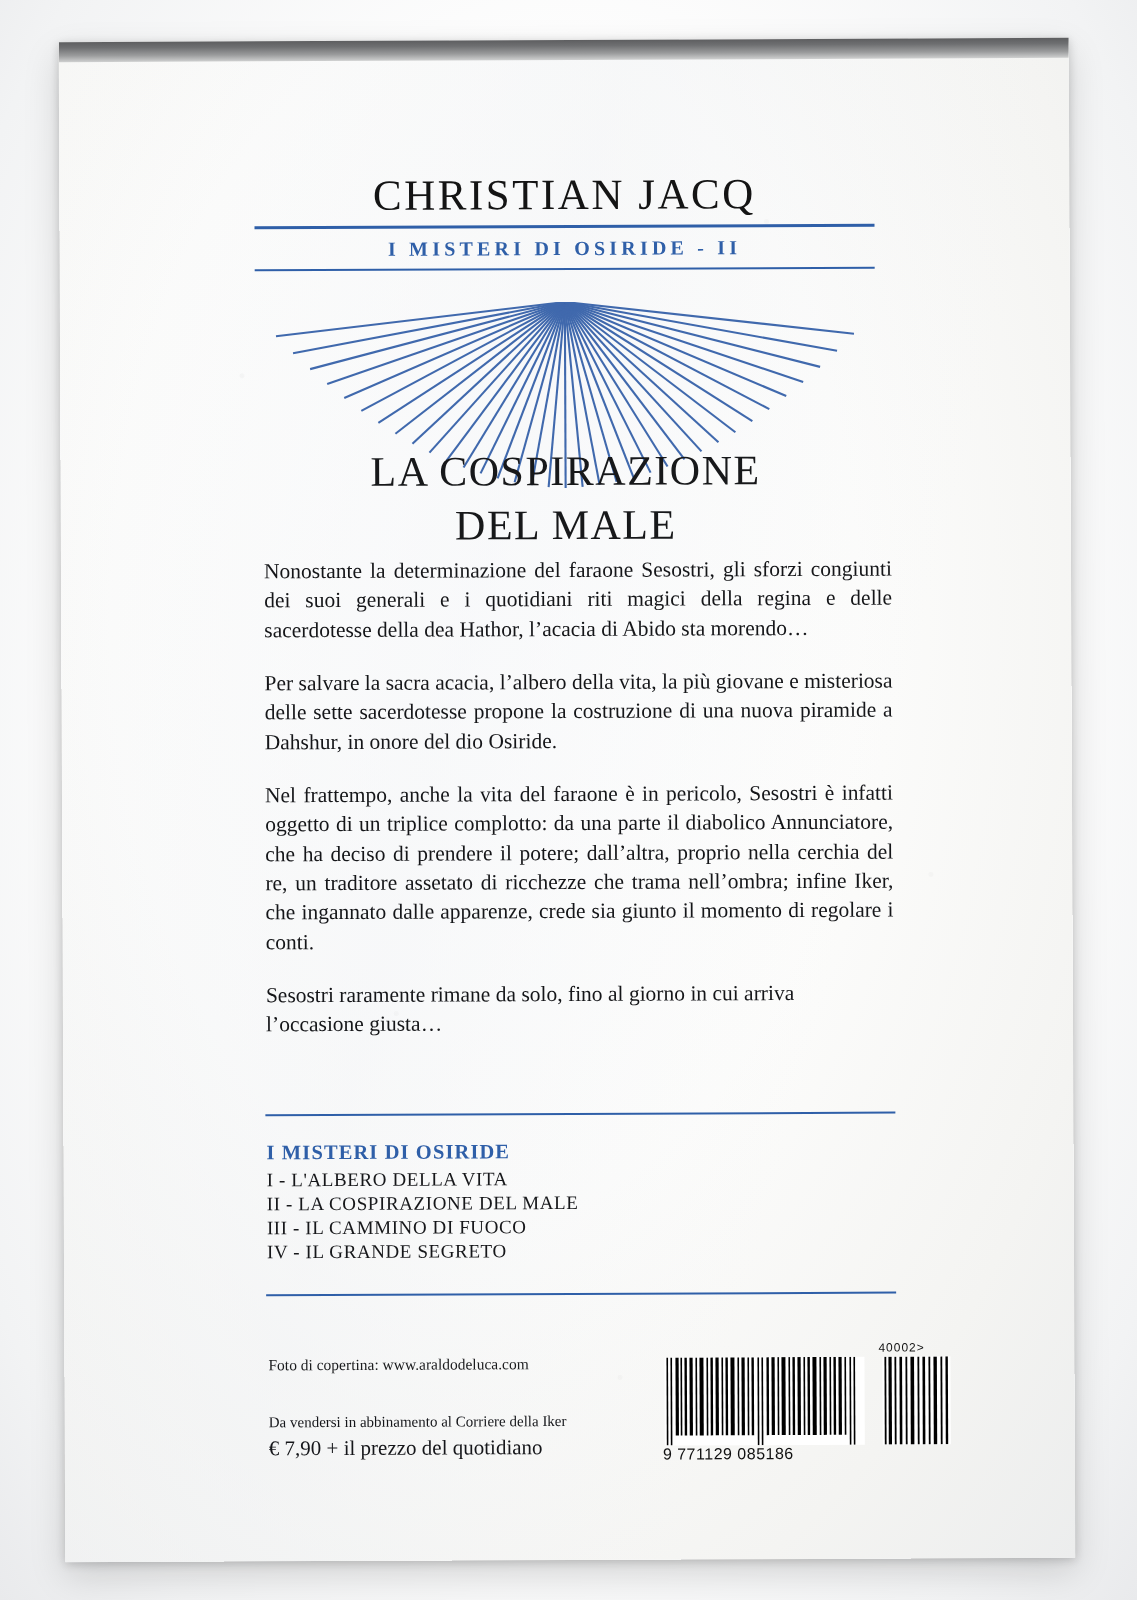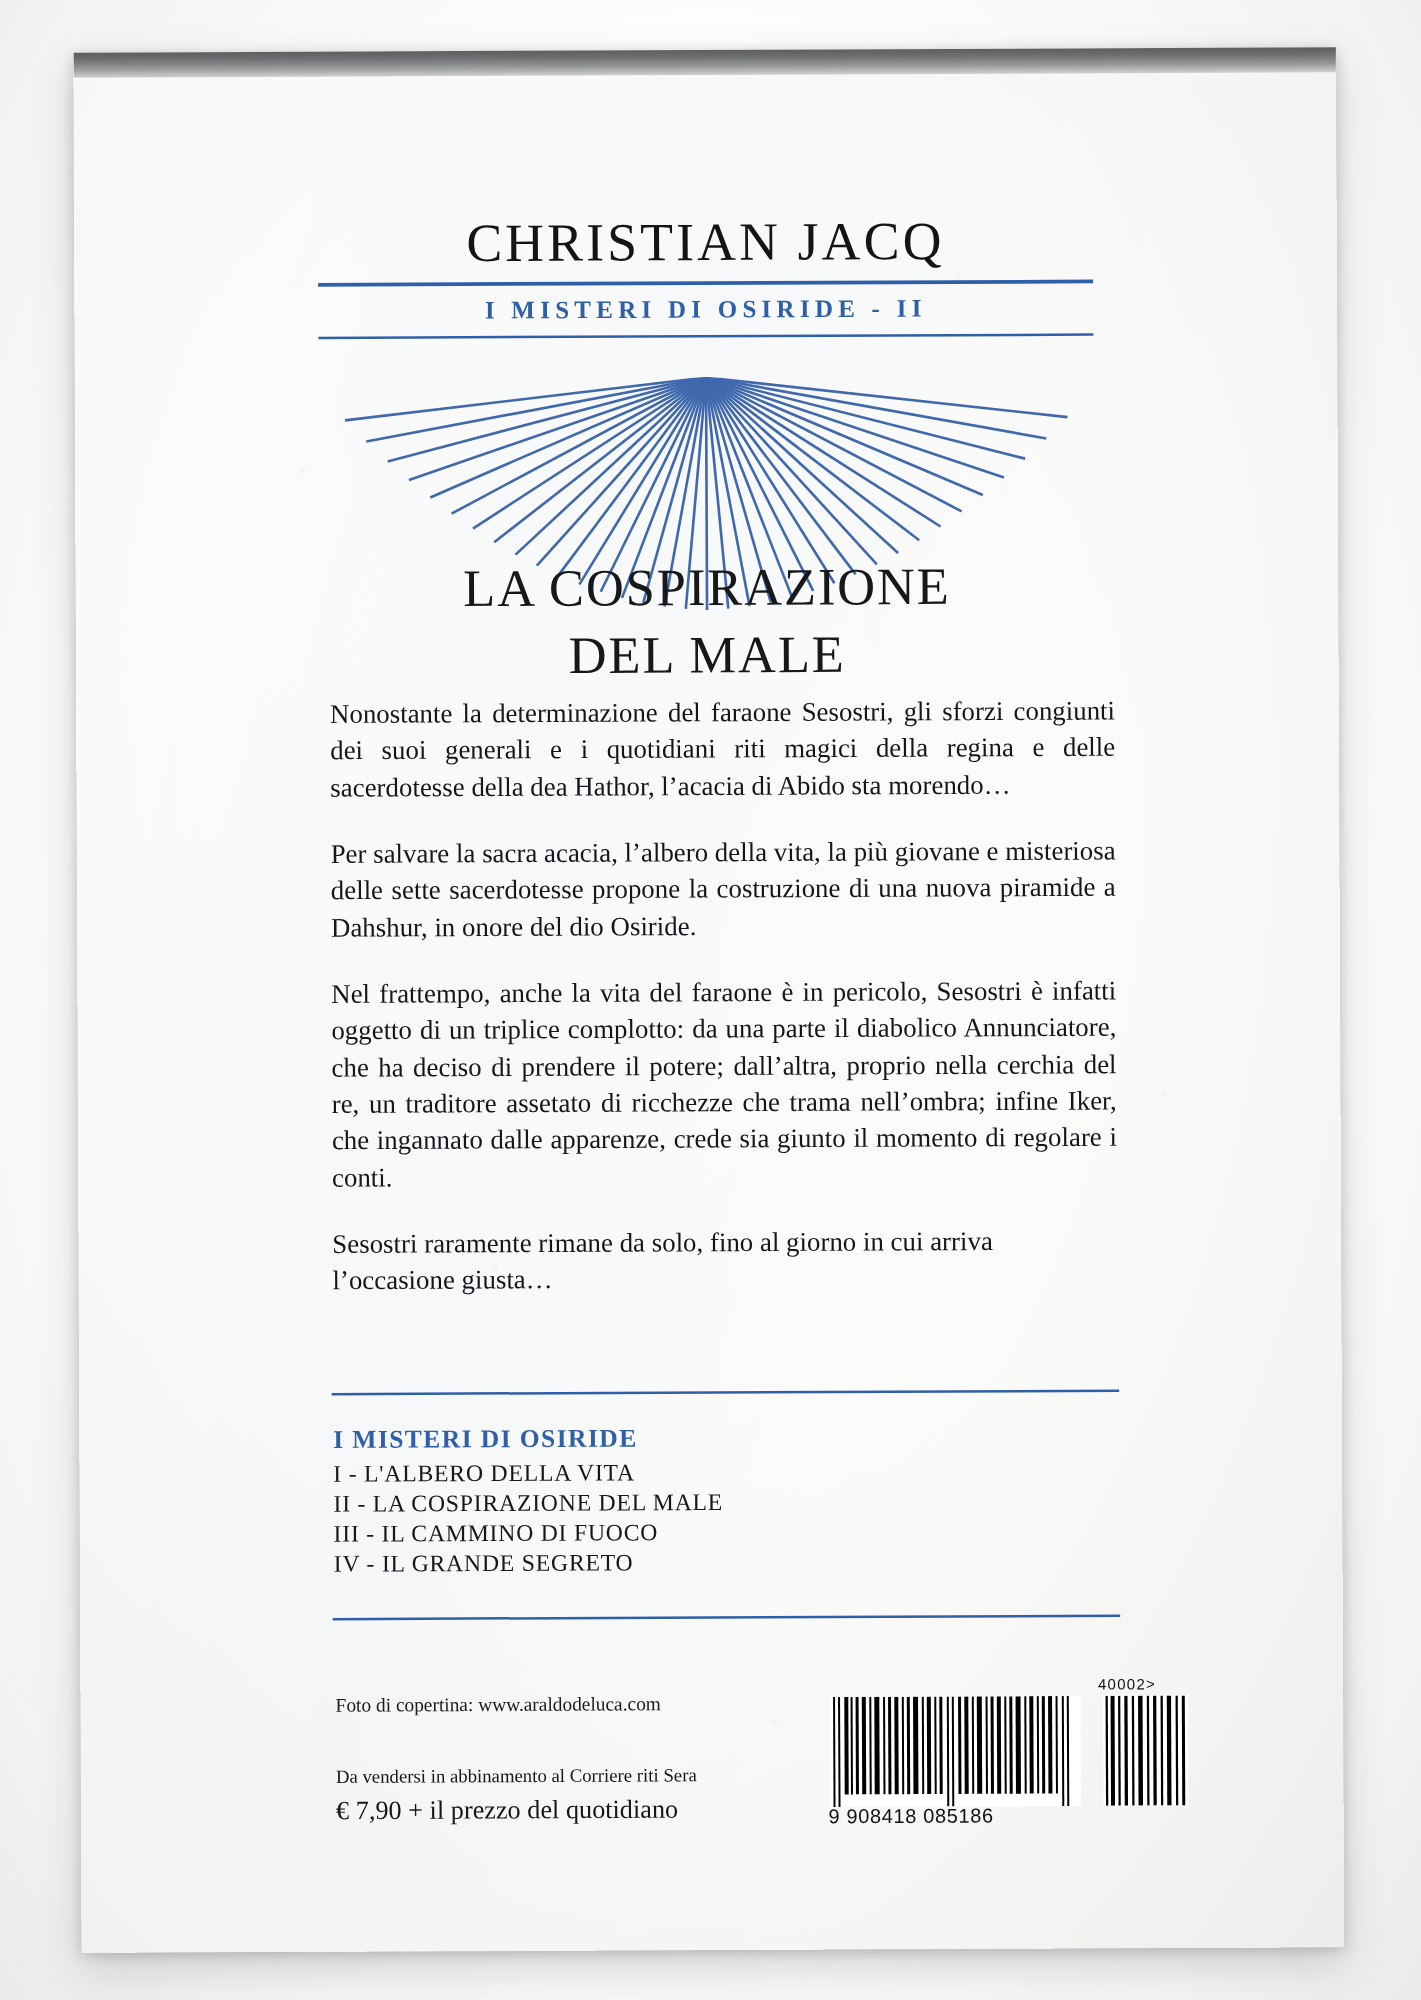--- a/index.html
+++ b/index.html
@@ -311,21 +311,21 @@
         <div id="series-list-title">I MISTERI DI OSIRIDE</div>
         <div class="series-item">I - L'ALBERO DELLA VITA</div>
         <div class="series-item">II - LA COSPIRAZIONE DEL MALE</div>
         <div class="series-item">III - IL CAMMINO DI FUOCO</div>
         <div class="series-item">IV - IL GRANDE SEGRETO</div>
       </div>
       <div id="rule-list-bottom"></div>
 
       <div id="photo-credit">Foto di copertina: www.araldodeluca.com</div>
       <div id="price-block">
-        <div id="distribution-note">Da vendersi in abbinamento al Corriere riti Sera</div>
+        <div id="distribution-note">Da vendersi in abbinamento al Corriere della Iker</div>
         <div id="price-line">€ 7,90 + il prezzo del quotidiano</div>
       </div>
 
       <div id="barcode-area">
         <div id="barcode-main">
           <svg class="bars" viewBox="0 0 200 88" preserveAspectRatio="none">
             <g fill="#000">
               <rect x="2" y="0" width="1.6" height="88"></rect>
               <rect x="6" y="0" width="1.6" height="88"></rect>
               <rect x="11" y="0" width="3.2" height="78"></rect>
@@ -378,19 +378,19 @@
               <rect x="28" y="0" width="3.6" height="88"></rect>
               <rect x="35" y="0" width="1.8" height="88"></rect>
               <rect x="40" y="0" width="2.6" height="88"></rect>
               <rect x="46" y="0" width="1.8" height="88"></rect>
               <rect x="51" y="0" width="3.4" height="88"></rect>
               <rect x="58" y="0" width="1.8" height="88"></rect>
               <rect x="63" y="0" width="2.4" height="88"></rect>
             </g>
           </svg>
         </div>
-        <div id="ean-number">9 908418 085186</div>
+        <div id="ean-number">9 771129 085186</div>
         <div id="addon-number">40002&gt;</div>
       </div>
 
     </div>
   </div>
 </div>
 
 </body></html>

